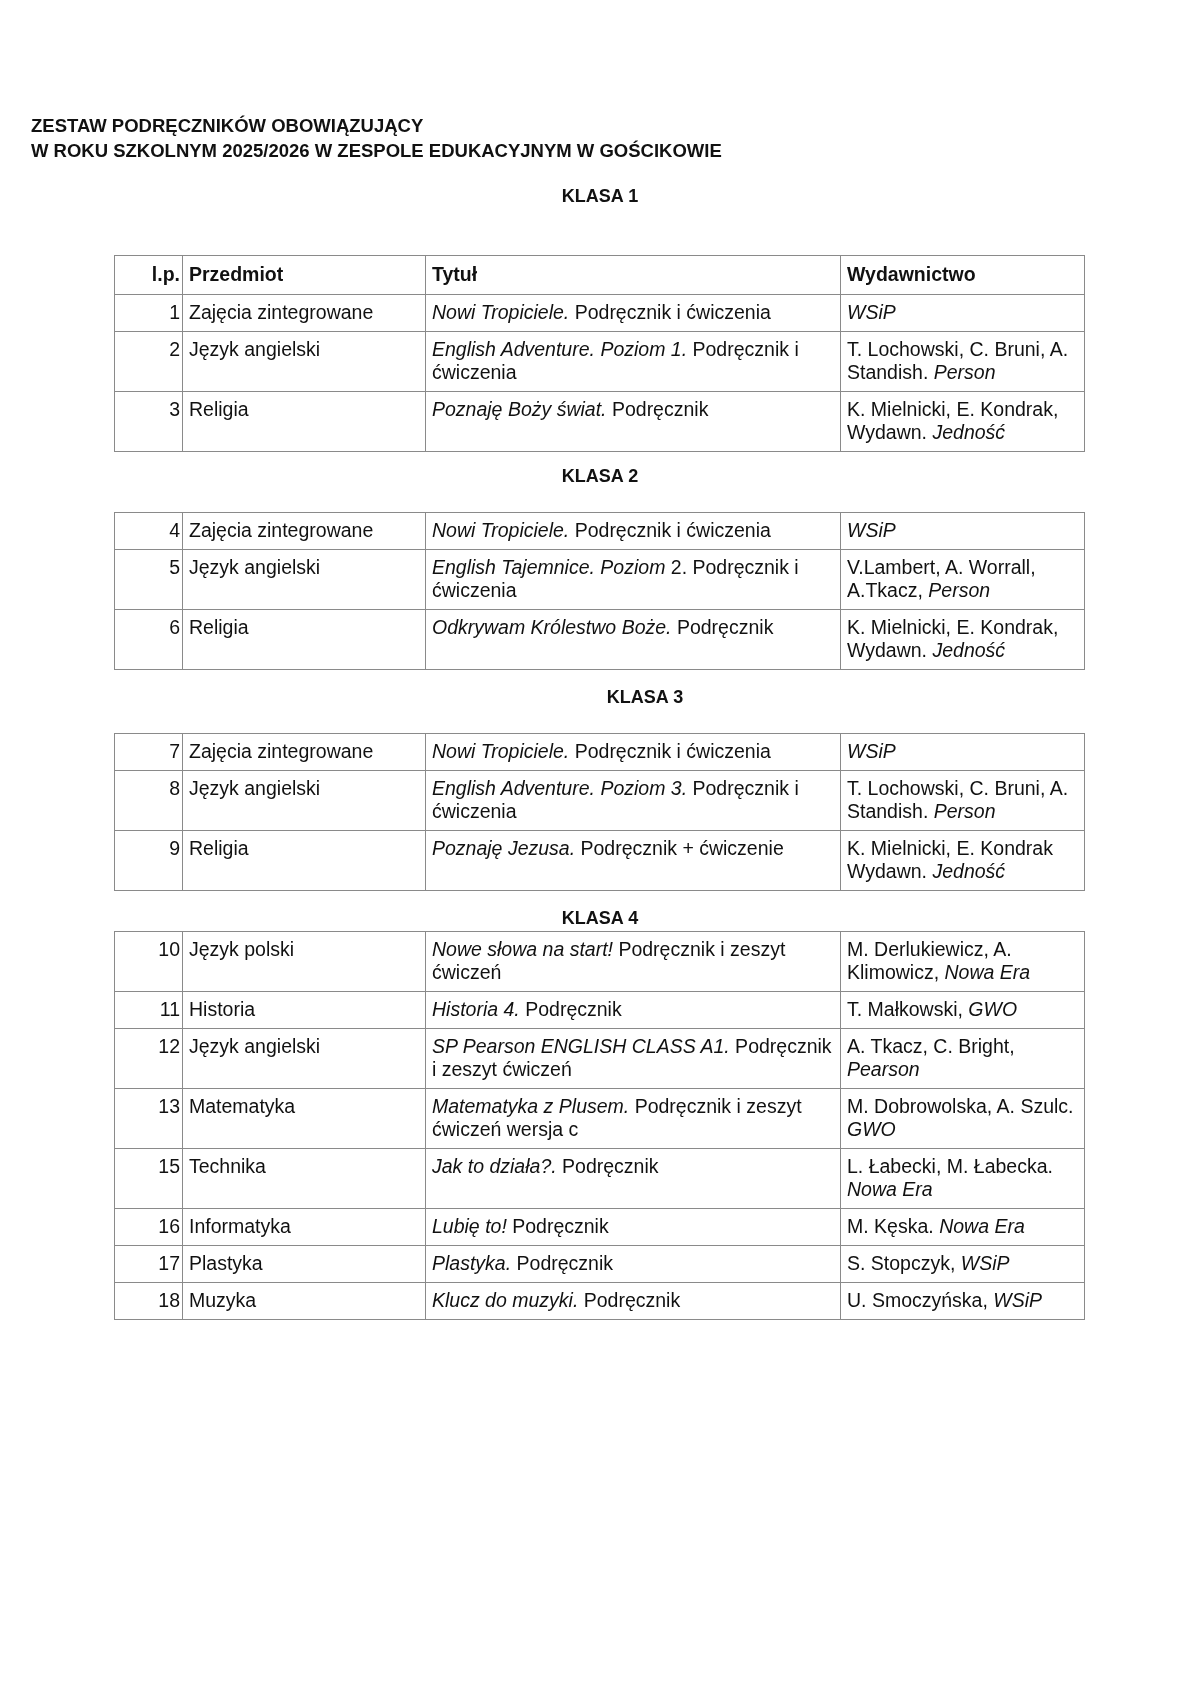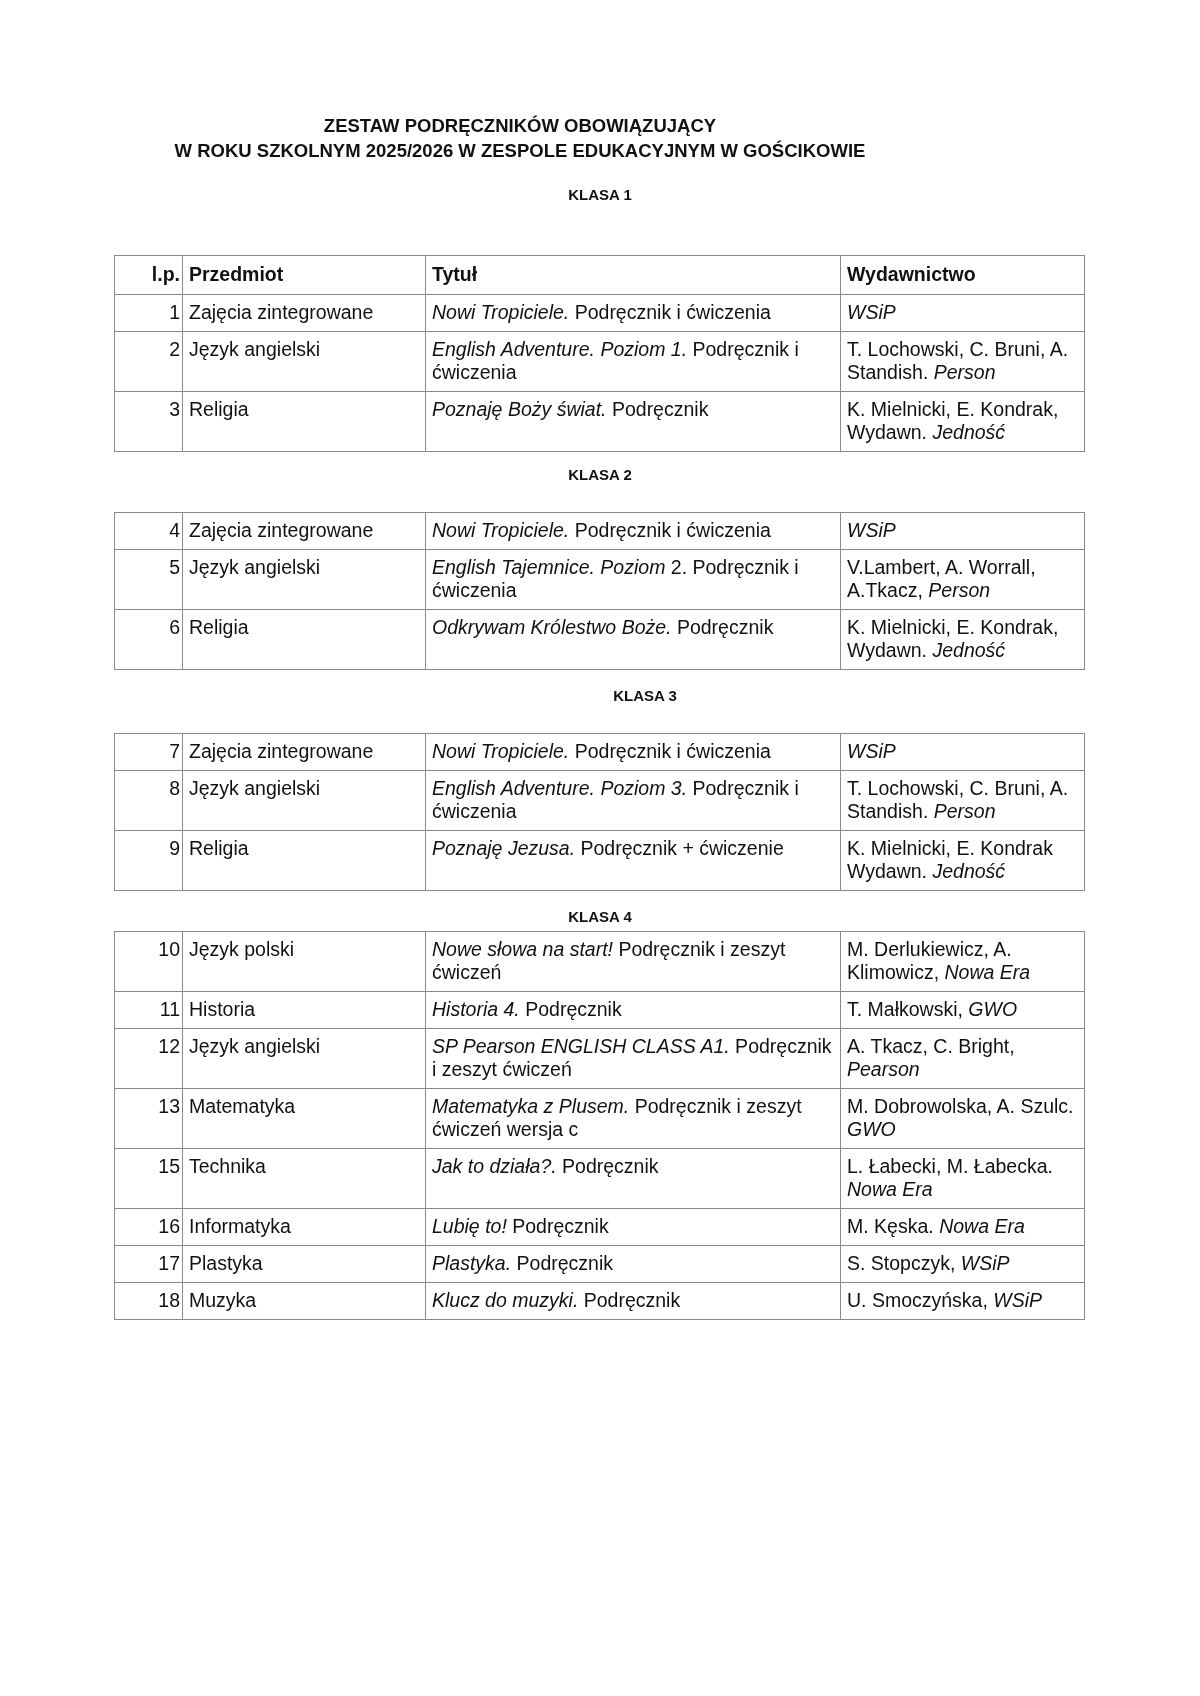--- a/index.html
+++ b/index.html
@@ -1,18 +1,18 @@
 <!DOCTYPE html>
 <html><head>
 <meta charset="utf-8">
 <style>
   html, body { margin: 0; padding: 0; background: #ffffff; }
   body { width: 1200px; height: 1696px; position: relative; font-family: "Liberation Sans", sans-serif; color: #111; }
-  .title { position: absolute; left: 0; width: 1040px; text-align: center; font-weight: bold; font-size: 18.5px; line-height: 25px; }
-  .klasa { position: absolute; left: 0; width: 1200px; text-align: center; font-weight: bold; font-size: 15px; }
+  .title { position: absolute; left: 0; width: 1040px; font-weight: bold; font-size: 18.5px; line-height: 25px; padding-left: 31px; }
+  .klasa { position: absolute; left: 0; width: 1200px; text-align: center; font-weight: bold; font-size: 18px; }
   table { position: absolute; left: 114px; border-collapse: collapse; font-size: 19.5px; line-height: 23px; }
   td, th { border: 1px solid #8a8a8a; vertical-align: top; padding: 6px 5px 7px 6px; text-align: left; }
   th { font-weight: bold; padding-top: 7px; padding-bottom: 8px; }
   td.lp, th.lp { text-align: right; width: 63px; padding-left: 2px; padding-right: 2px; }
   .c2 { width: 231px; margin-left: 16px; }
   .c3 { width: 403px; }
   .c4 { width: 232px; }
   i { font-style: italic; }
 </style>
 </head>

